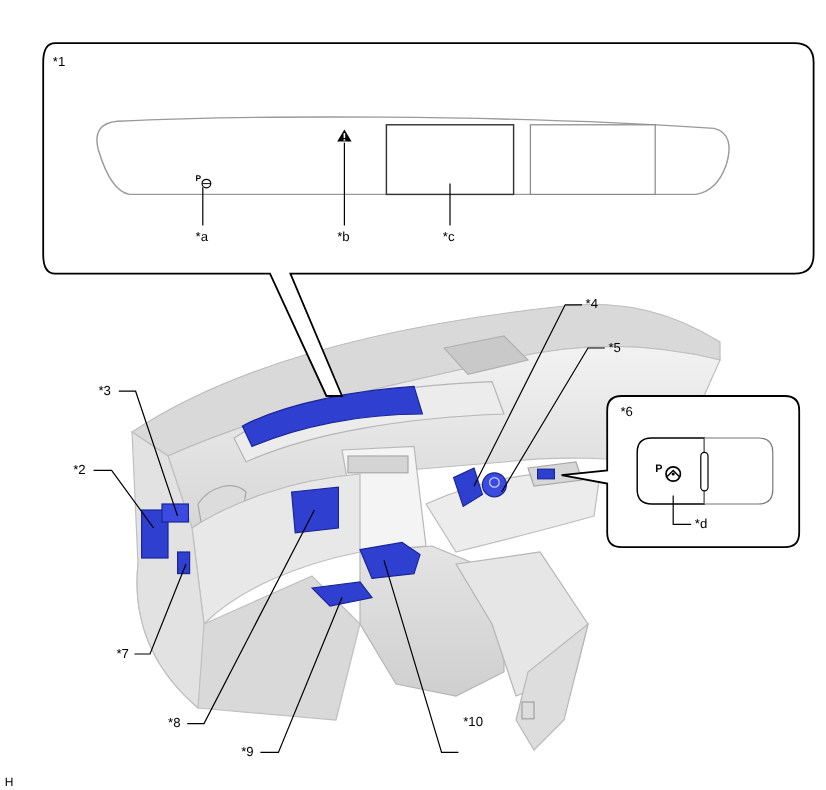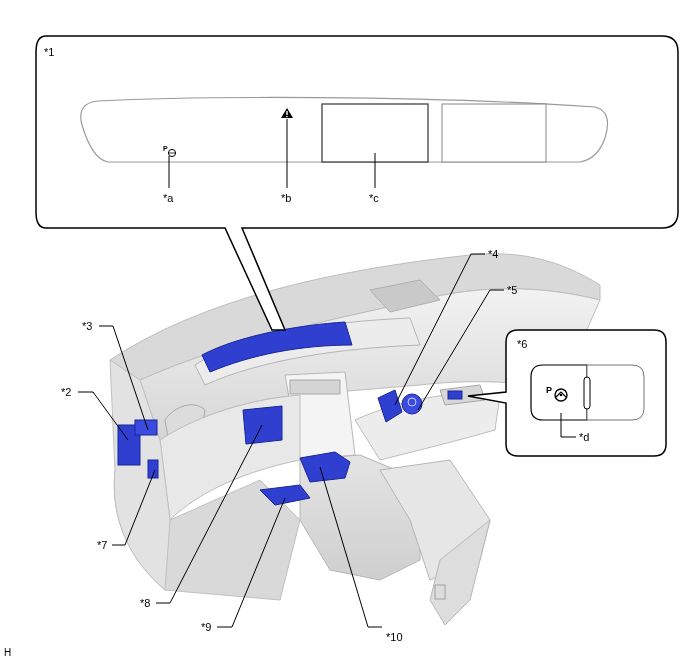--- a/index.html
+++ b/index.html
@@ -147,15 +147,15 @@
 <div class="label" style="left:517px; top:338px;">*6</div>
 <div class="label" style="left:579px; top:431px;">*d</div>
 
 <div class="label" style="left:61px; top:386px;">*2</div>
 <div class="label" style="left:82px; top:320px;">*3</div>
 <div class="label" style="left:488px; top:248px;">*4</div>
 <div class="label" style="left:507px; top:284px;">*5</div>
 <div class="label" style="left:97px; top:539px;">*7</div>
 <div class="label" style="left:140px; top:597px;">*8</div>
 <div class="label" style="left:201px; top:621px;">*9</div>
-<div class="label" style="left:386px; top:631px;">*10</div>
+<div class="label" style="left:386px; top:596px;">*10</div>
 
 <div class="label" style="left:4px; top:647px; font-size:10px;">H</div>
 
 </body></html>

